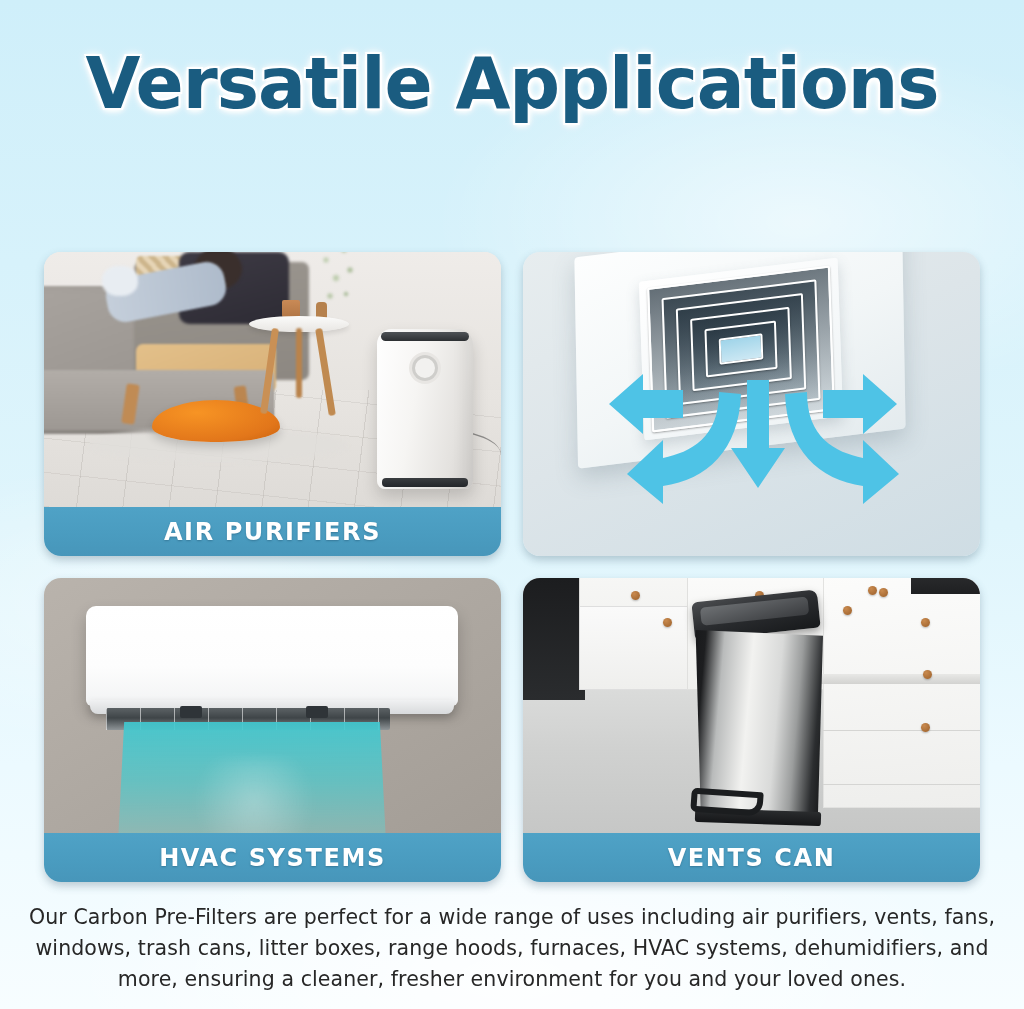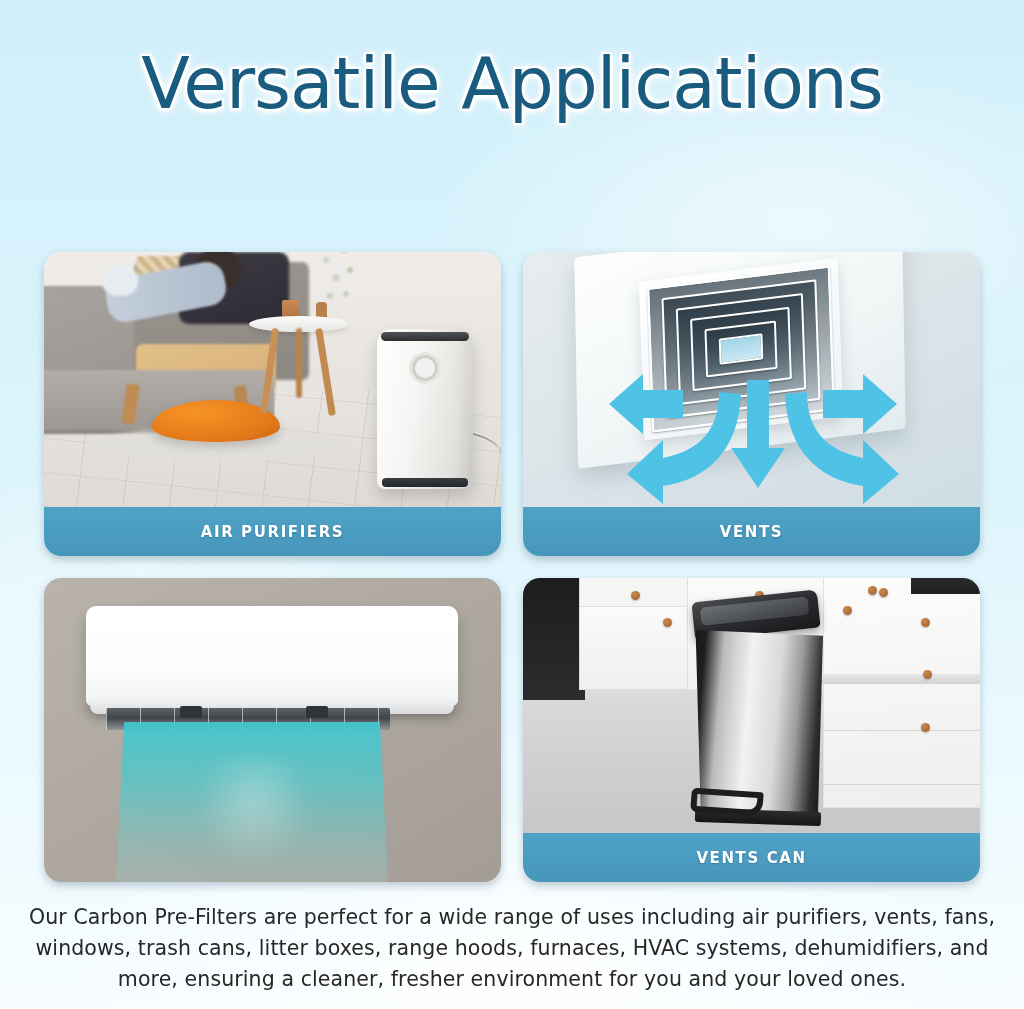--- a/index.html
+++ b/index.html
@@ -12,21 +12,21 @@
       radial-gradient(ellipse 520px 260px at 78% 22%, rgba(255,255,255,.55), rgba(255,255,255,0) 70%),
       radial-gradient(ellipse 420px 200px at 14% 60%, rgba(255,255,255,.42), rgba(255,255,255,0) 72%),
       radial-gradient(ellipse 600px 240px at 50% 97%, rgba(255,255,255,.85), rgba(255,255,255,0) 75%),
       linear-gradient(180deg, #cfeffa 0%, #d7f2fb 26%, #dff5fc 52%, #ecfaff 76%, #f7fdff 100%);
   }
 
   
   .title-block { padding-top:42px; text-align:center; }
   .title-line {
     font-family:"DejaVu Sans", sans-serif;
-    font-weight:400;
+    font-weight:700;
     font-size:71px;
     line-height:84px;
     letter-spacing:-1px;
     color:#1a5c80;
     text-shadow:
       0 0 7px #fff, 0 0 7px #fff, 0 0 12px #fff,
       2px 2px 0 #fff, -2px 2px 0 #fff, 2px -2px 0 #fff, -2px -2px 0 #fff,
       0 3px 6px rgba(255,255,255,.9);
   }
 
@@ -48,21 +48,21 @@
     display:flex; flex-direction:column;
   }
   .photo { position:relative; flex:1 1 auto; overflow:hidden; }
 
   .caption {
     flex:0 0 49px;
     background:linear-gradient(180deg,#4fa2c6 0%,#4a9cc0 55%,#4796ba 100%);
     display:flex; align-items:center; justify-content:center;
   }
   .caption span {
-    color:#fff; font-weight:700; font-size:15px;
+    color:#fff; font-weight:700; font-size:24px;
     letter-spacing:1.6px;
     text-shadow:0 1px 2px rgba(20,60,85,.35);
   }
 
   
   .c1 .photo { background:linear-gradient(180deg,#efeae6 0%,#e9e4e0 42%,#e3e0dc 100%); }
   .c1 .wall { position:absolute; inset:0 0 44% 0; background:linear-gradient(180deg,#efece9,#e6e3df); }
   .c1 .floor {
     position:absolute; left:0; right:0; bottom:0; height:46%;
     background:
@@ -400,34 +400,34 @@
           <path d="M196 140 C196 186 168 200 140 206 L140 188 L104 222 L140 252 L140 234 C184 228 216 198 218 142 Z"></path>
 
           <path d="M224 128 L246 128 L246 196 L262 196 L235 236 L208 196 L224 196 Z"></path>
 
           <path d="M262 142 C264 198 296 228 340 234 L340 252 L376 222 L340 188 L340 206 C312 200 284 186 284 140 Z"></path>
 
           <path d="M300 138 L340 138 L340 122 L374 152 L340 182 L340 166 L300 166 Z"></path>
         </g>
       </svg>
     </div>
-    <div class="caption">
-      <span>VENTS</span>
-    </div>
   </div>
 
   <div class="card c3">
     <div class="photo">
       <div class="ac-body"></div>
       <div class="ac-lip"></div>
       <div class="ac-vent"></div>
       <div class="ac-clip1"></div>
       <div class="ac-clip2"></div>
       <div class="stream"></div>
       <div class="stream-hl"></div>
+    </div>
+    <div class="caption">
+      <span>HVAC SYSTEMS</span>
     </div>
   </div>
 
   <div class="card c4">
     <div class="photo">
       <div class="kfloor"></div>
       <div class="darkwall"></div>
       <div class="cab-left"></div>
       <div class="cab-left2"></div>
       <div class="cab-mid"></div>

